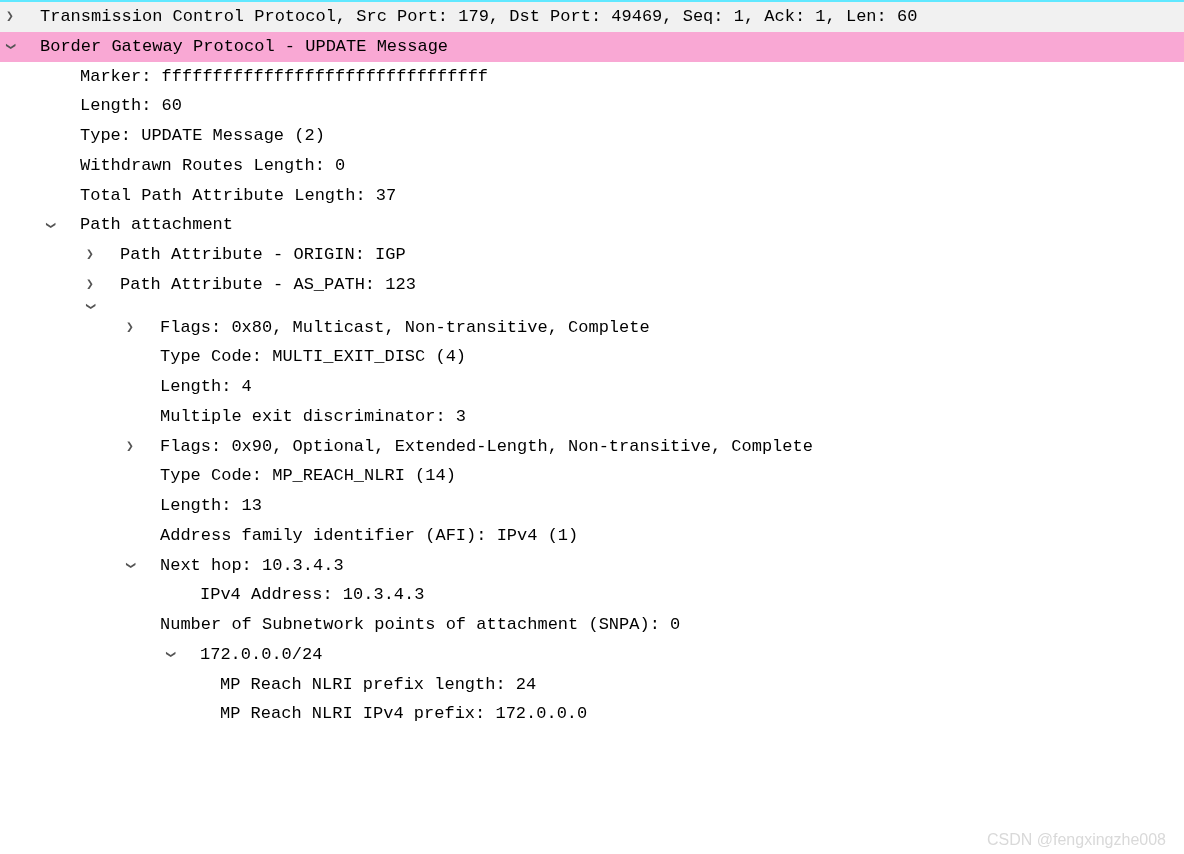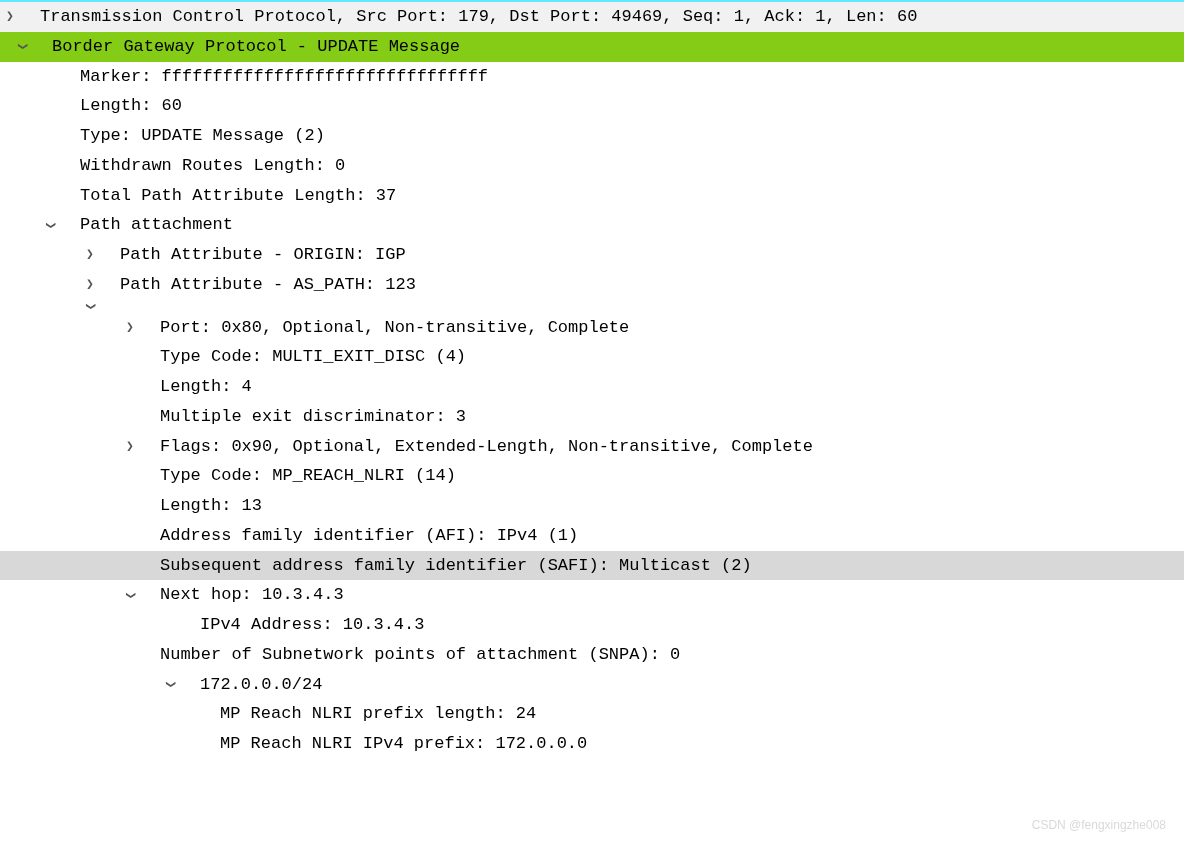--- a/index.html
+++ b/index.html
@@ -10,42 +10,42 @@
     color: #000000;
     width: 1184px;
     line-height: 1.75;
   }
   .row {
     display: flex;
     align-items: center;
     white-space: pre;
   }
   .row.header1 { background: #f1f1f1; border-top: 2px solid #60e8ff; }
-  .row.header2 { background: #84cc16; padding-left: 12px; }
+  .row.header2 { background: #f9a8d4; }
   .row.selected { background: #d8d8d8; }
   .chev {
     display: inline-block;
     width: 20px;
     text-align: center;
     color: #555;
     font-size: 13px;
     line-height: 1;
     user-select: none;
   }
   .spacer {
     display: inline-block;
     width: 20px;
   }
   .watermark {
     position: fixed;
-    bottom: 18px;
+    bottom: 0;
     right: 18px;
     color: #d9d9d9;
     font-family: Arial, sans-serif;
-    font-size: 12px;
+    font-size: 16px;
     pointer-events: none;
   }
 </style>
 </head>
 <body>
 
 <div class="tree">
 
   <div class="row header1">
     <span class="chev">❯</span>
@@ -103,21 +103,21 @@
 
   <div class="row">
     <span class="spacer"></span><span class="spacer"></span><span class="spacer"></span><span class="spacer"></span>
     <span class="chev" style="transform: rotate(90deg);">❯</span>
     <span class="spacer"></span>
   </div>
   <div class="row">
     <span class="spacer"></span><span class="spacer"></span><span class="spacer"></span><span class="spacer"></span><span class="spacer"></span><span class="spacer"></span>
     <span class="chev">❯</span>
     <span class="spacer"></span>
-    <span>Port: 0x80, Optional, Non-transitive, Complete</span>
+    <span>Flags: 0x80, Multicast, Non-transitive, Complete</span>
   </div>
   <div class="row">
     <span class="spacer"></span><span class="spacer"></span><span class="spacer"></span><span class="spacer"></span><span class="spacer"></span><span class="spacer"></span><span class="spacer"></span><span class="spacer"></span>
     <span>Type Code: MULTI_EXIT_DISC (4)</span>
   </div>
   <div class="row">
     <span class="spacer"></span><span class="spacer"></span><span class="spacer"></span><span class="spacer"></span><span class="spacer"></span><span class="spacer"></span><span class="spacer"></span><span class="spacer"></span>
     <span>Length: 4</span>
   </div>
   <div class="row">
@@ -135,24 +135,20 @@
     <span class="spacer"></span><span class="spacer"></span><span class="spacer"></span><span class="spacer"></span><span class="spacer"></span><span class="spacer"></span><span class="spacer"></span><span class="spacer"></span>
     <span>Type Code: MP_REACH_NLRI (14)</span>
   </div>
   <div class="row">
     <span class="spacer"></span><span class="spacer"></span><span class="spacer"></span><span class="spacer"></span><span class="spacer"></span><span class="spacer"></span><span class="spacer"></span><span class="spacer"></span>
     <span>Length: 13</span>
   </div>
   <div class="row">
     <span class="spacer"></span><span class="spacer"></span><span class="spacer"></span><span class="spacer"></span><span class="spacer"></span><span class="spacer"></span><span class="spacer"></span><span class="spacer"></span>
     <span>Address family identifier (AFI): IPv4 (1)</span>
-  </div>
-  <div class="row selected">
-    <span class="spacer"></span><span class="spacer"></span><span class="spacer"></span><span class="spacer"></span><span class="spacer"></span><span class="spacer"></span><span class="spacer"></span><span class="spacer"></span>
-    <span>Subsequent address family identifier (SAFI): Multicast (2)</span>
   </div>
   <div class="row">
     <span class="spacer"></span><span class="spacer"></span><span class="spacer"></span><span class="spacer"></span><span class="spacer"></span><span class="spacer"></span>
     <span class="chev" style="transform: rotate(90deg);">❯</span>
     <span class="spacer"></span>
     <span>Next hop: 10.3.4.3</span>
   </div>
   <div class="row">
     <span class="spacer"></span><span class="spacer"></span><span class="spacer"></span><span class="spacer"></span><span class="spacer"></span><span class="spacer"></span><span class="spacer"></span><span class="spacer"></span><span class="spacer"></span><span class="spacer"></span>
     <span>IPv4 Address: 10.3.4.3</span>

